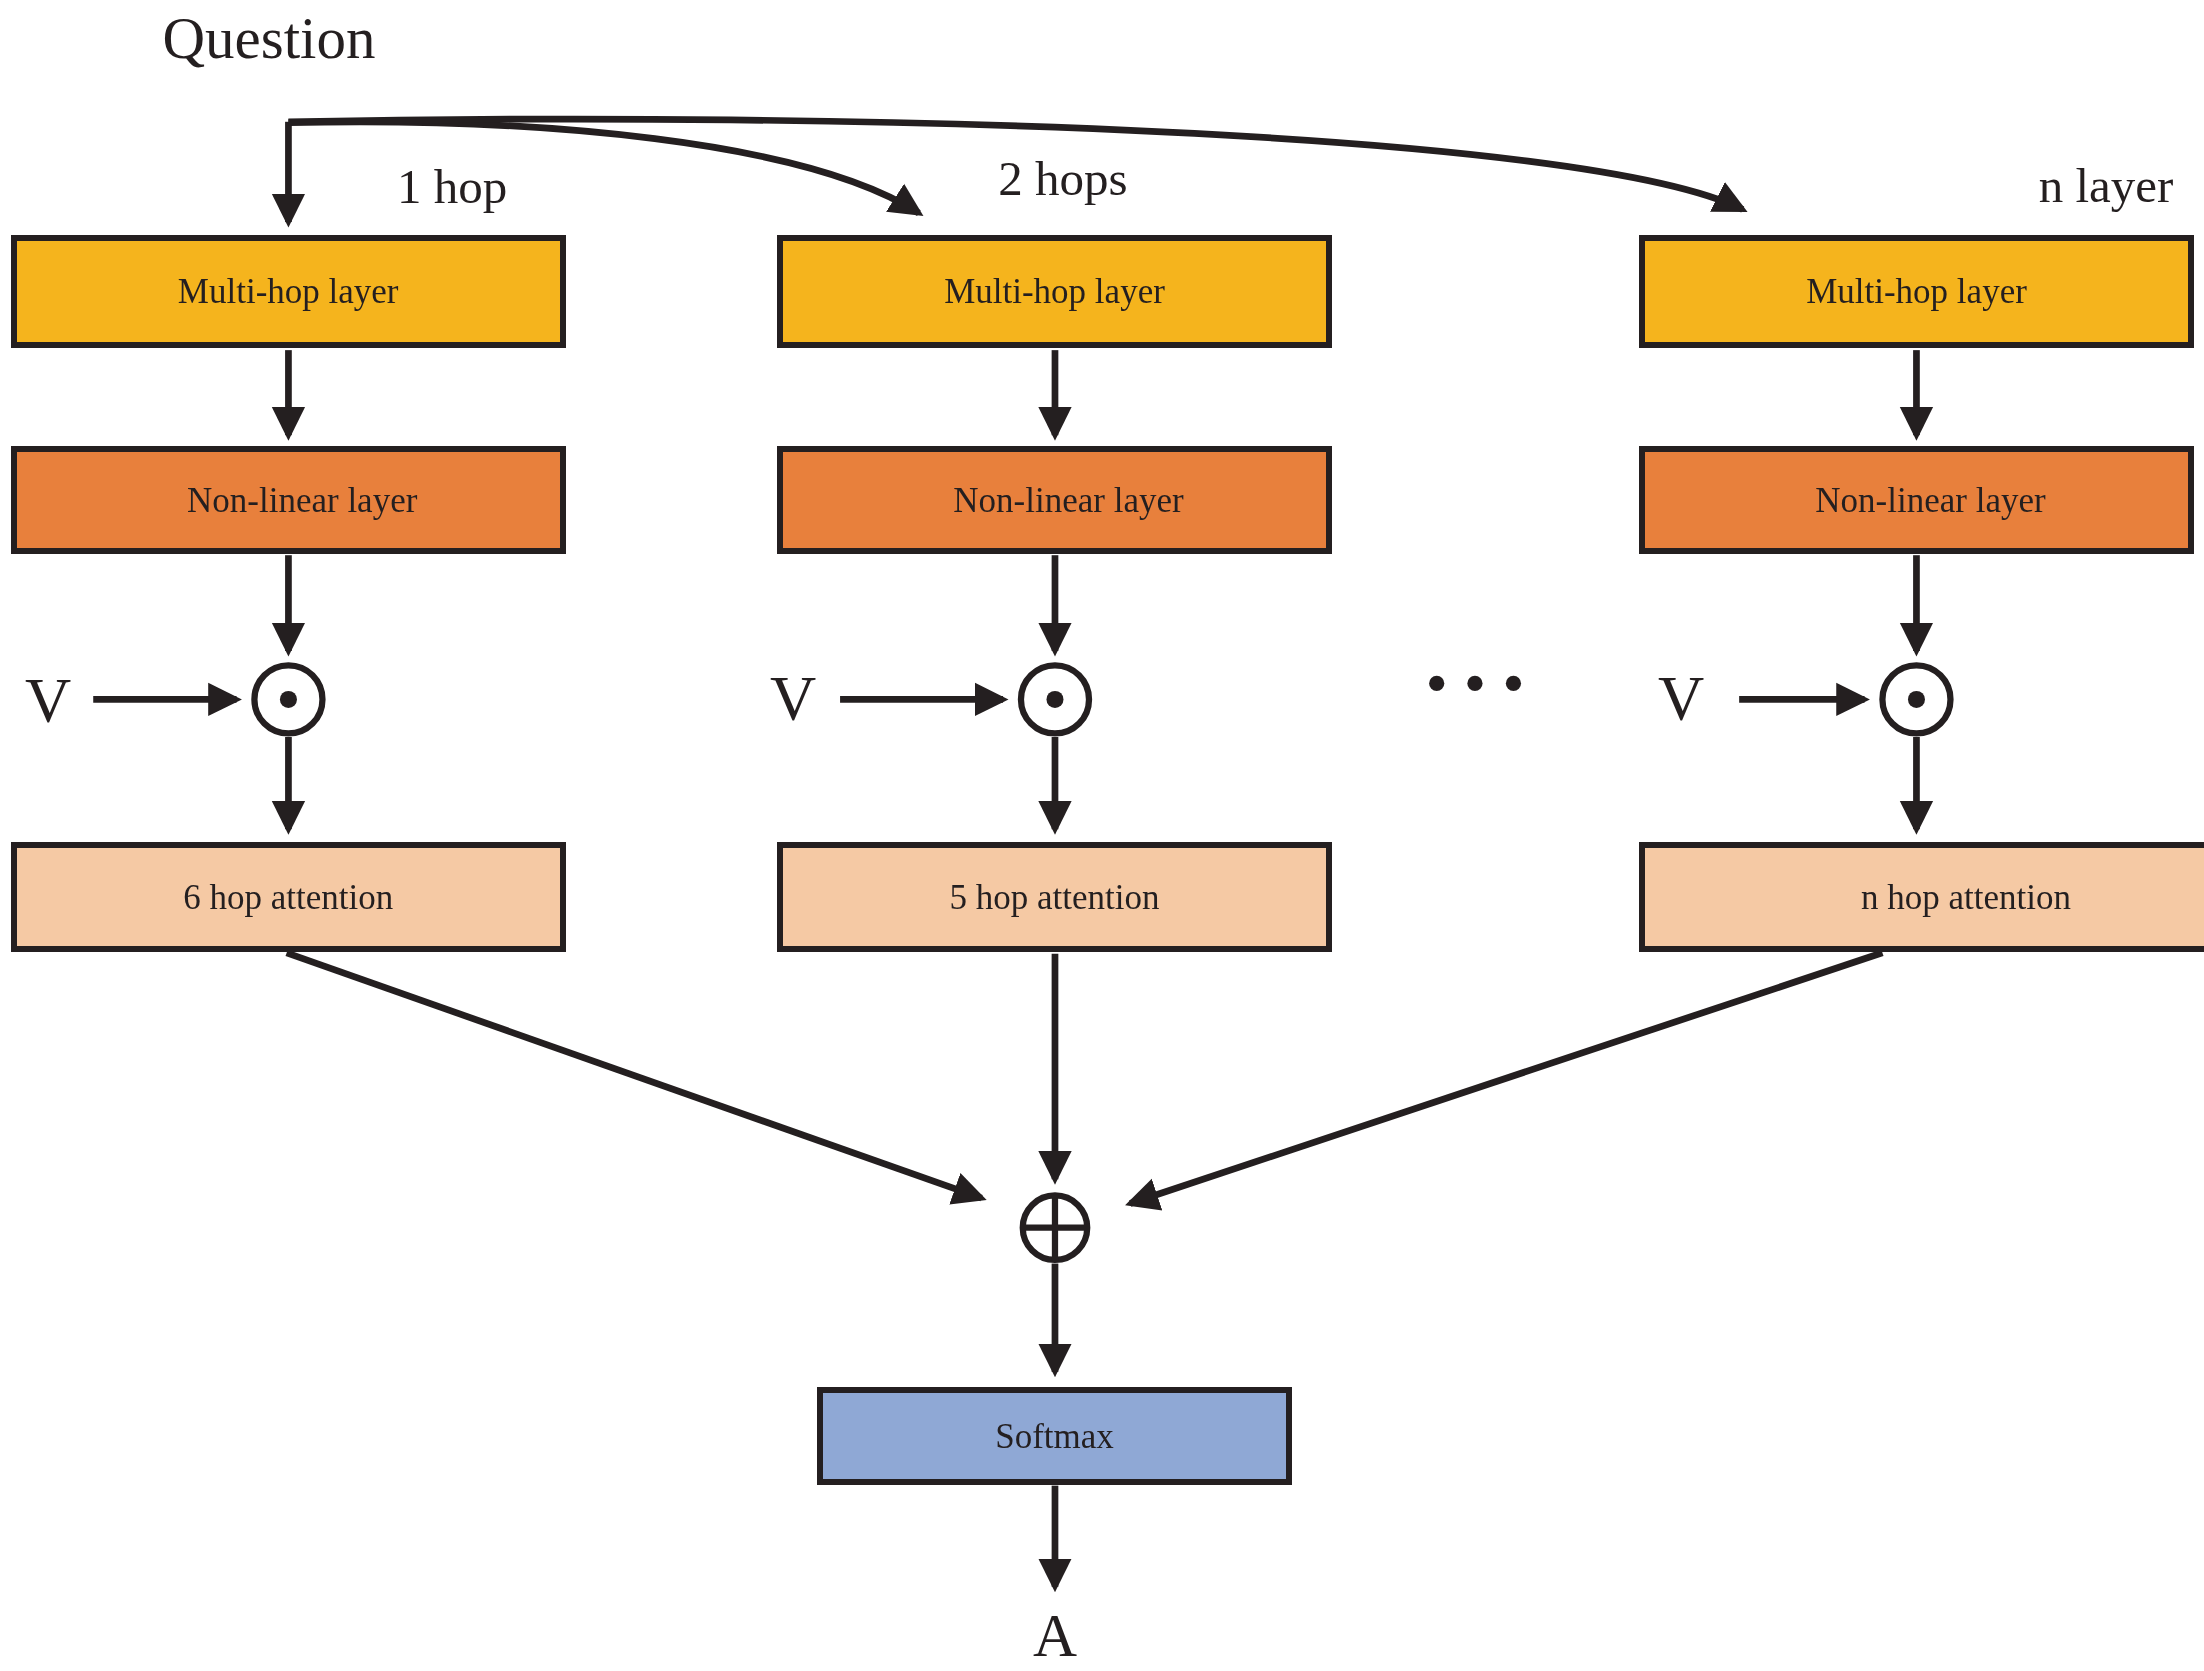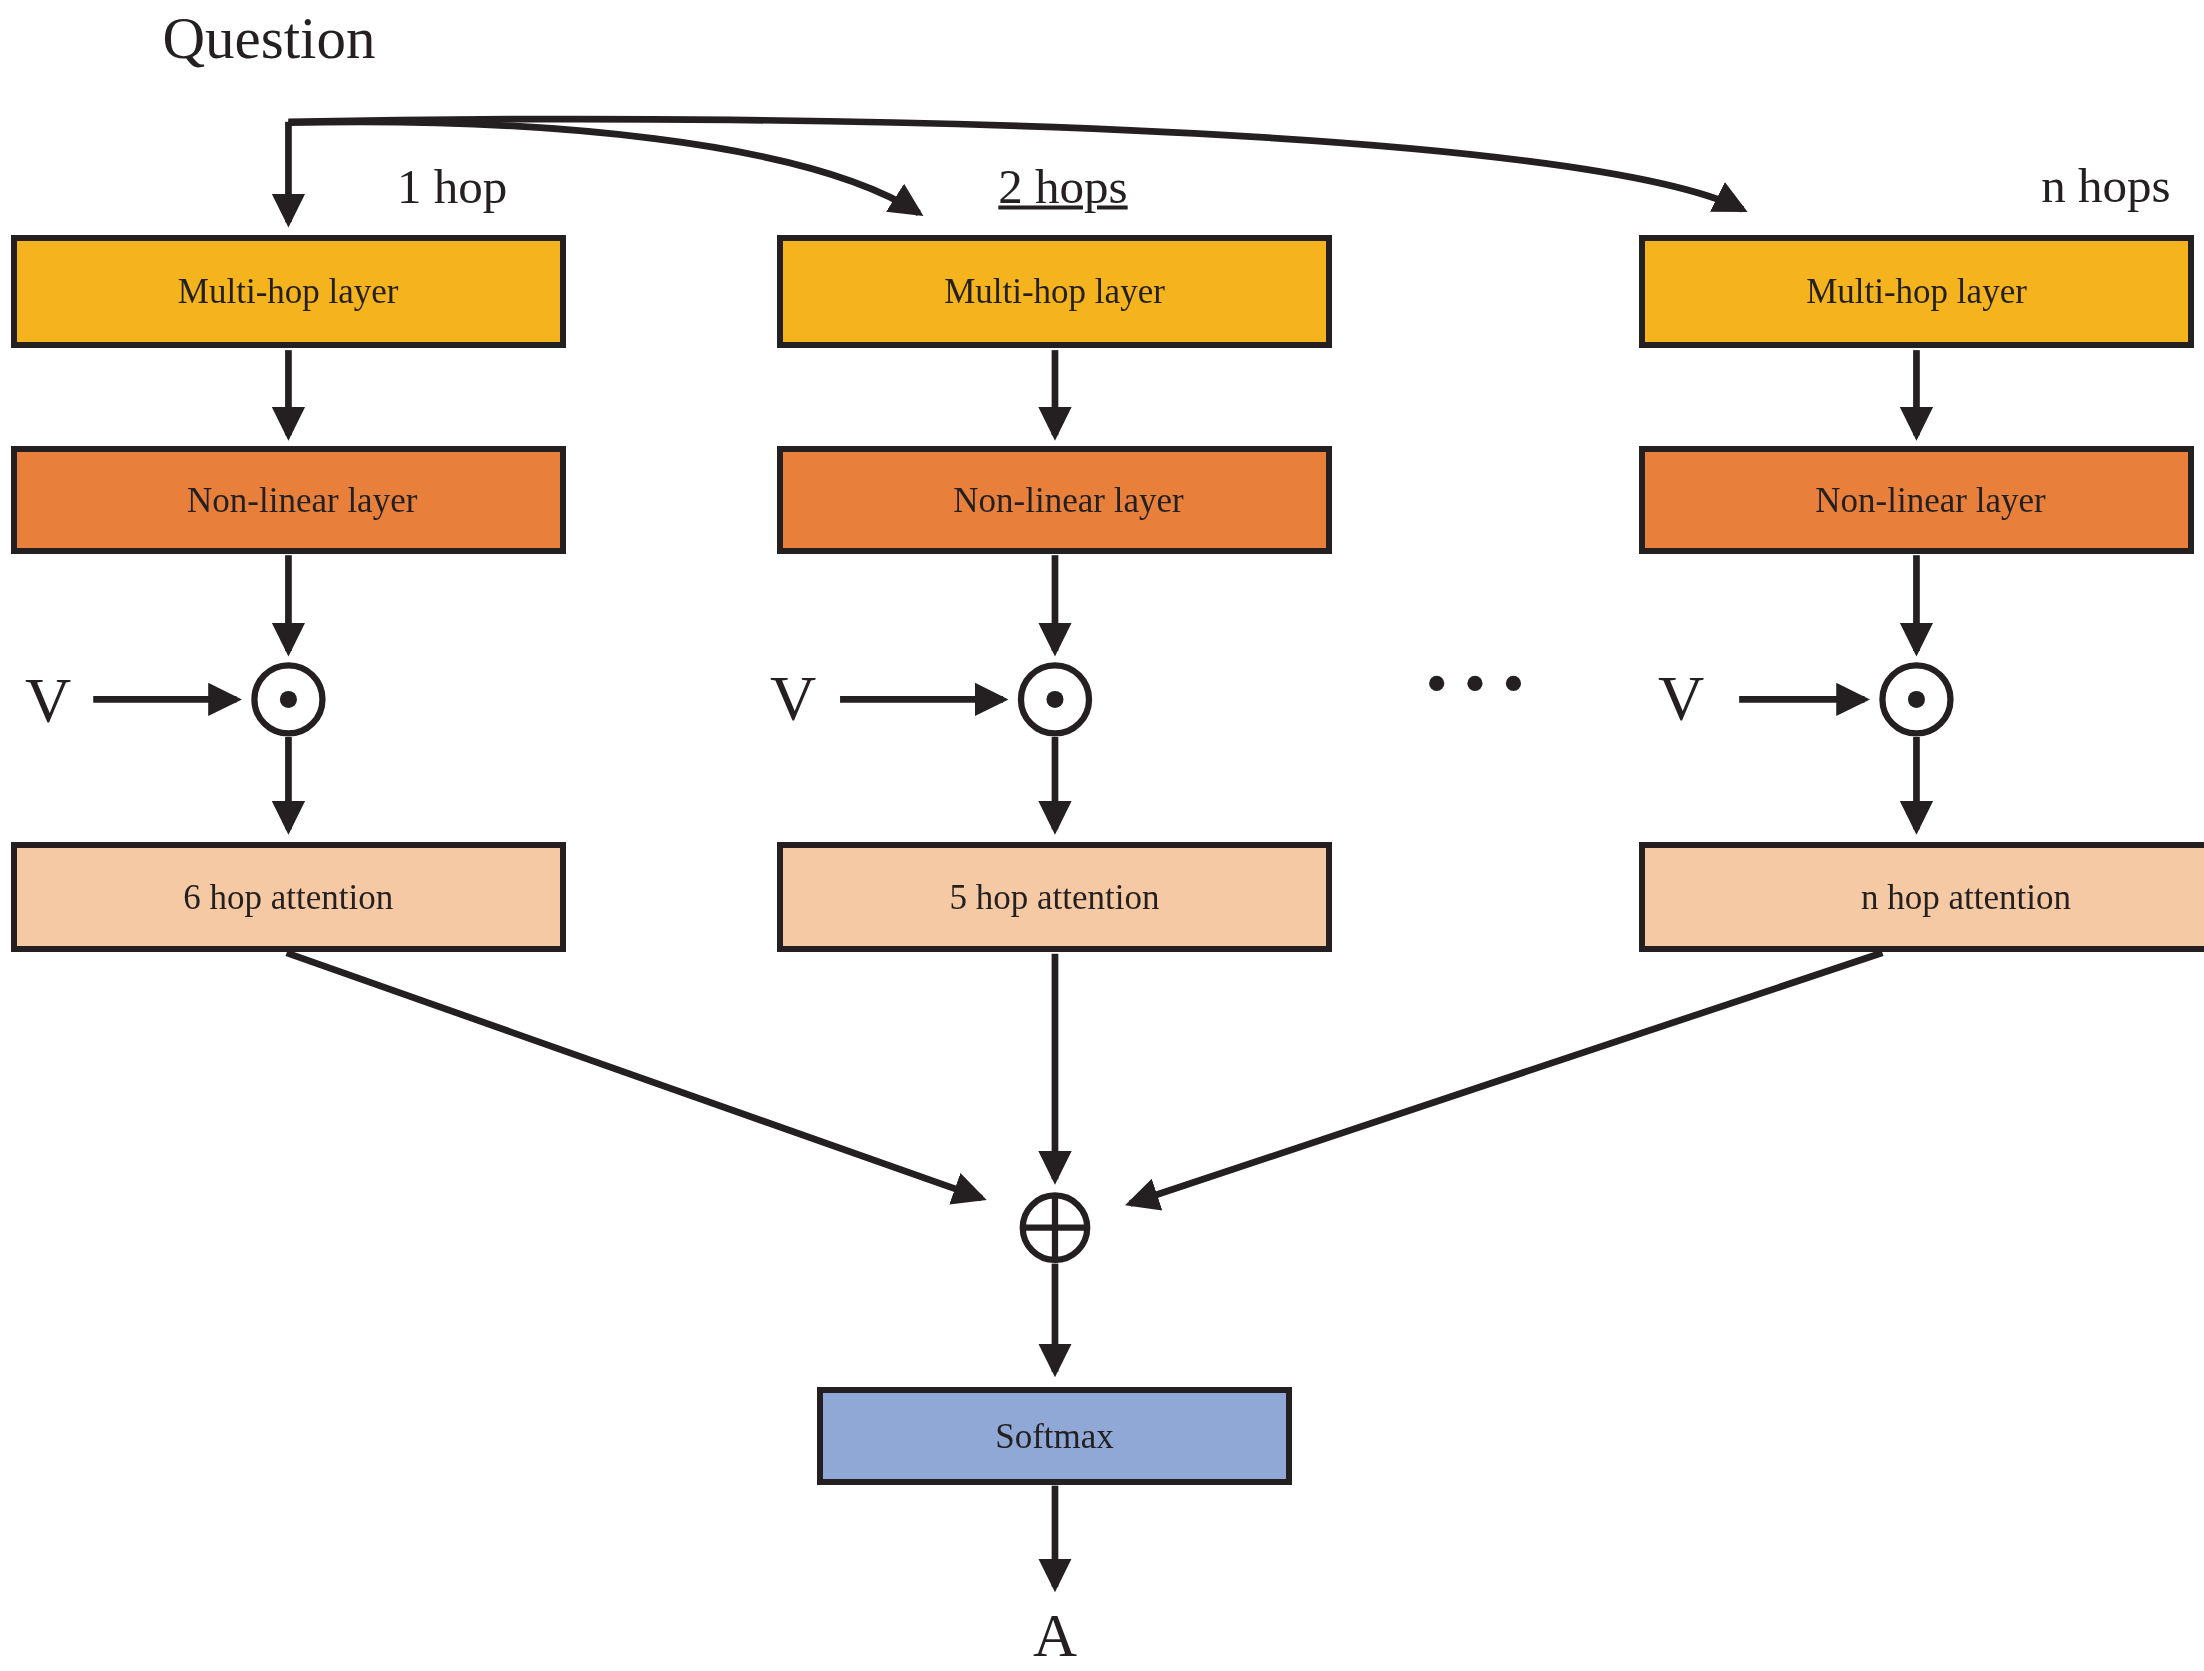--- a/index.html
+++ b/index.html
@@ -90,22 +90,22 @@
 
     <g>
       <circle class="opcircle" cx="1178" cy="1371" r="36"></circle>
       <path class="opglyph" d="M1140 1371 H1216 M1178 1333 V1409"></path>
     </g>
   </svg>
 
   <div class="lbl lbl-question" style="left:269px;top:38px;">Question</div>
 
   <div class="lbl lbl-hop" style="left:452px;top:186px;">1 hop</div>
-  <div class="lbl lbl-hop" style="left:1063px;top:186px;text-decoration:underline;">2 hops</div>
-  <div class="lbl lbl-hop" style="left:2106px;top:185px;">n hops</div>
+  <div class="lbl lbl-hop" style="left:1063px;top:178px;">2 hops</div>
+  <div class="lbl lbl-hop" style="left:2106px;top:185px;">n layer</div>
 
   <div class="box box-multihop" style="left:10.7px;top:235px;width:555px;height:113px;">
     <span>Multi-hop layer</span>
   </div>
   <div class="box box-multihop" style="left:777px;top:235px;width:555px;height:113px;">
     <span>Multi-hop layer</span>
   </div>
   <div class="box box-multihop" style="left:1639px;top:235px;width:555px;height:113px;">
     <span>Multi-hop layer</span>
   </div>

